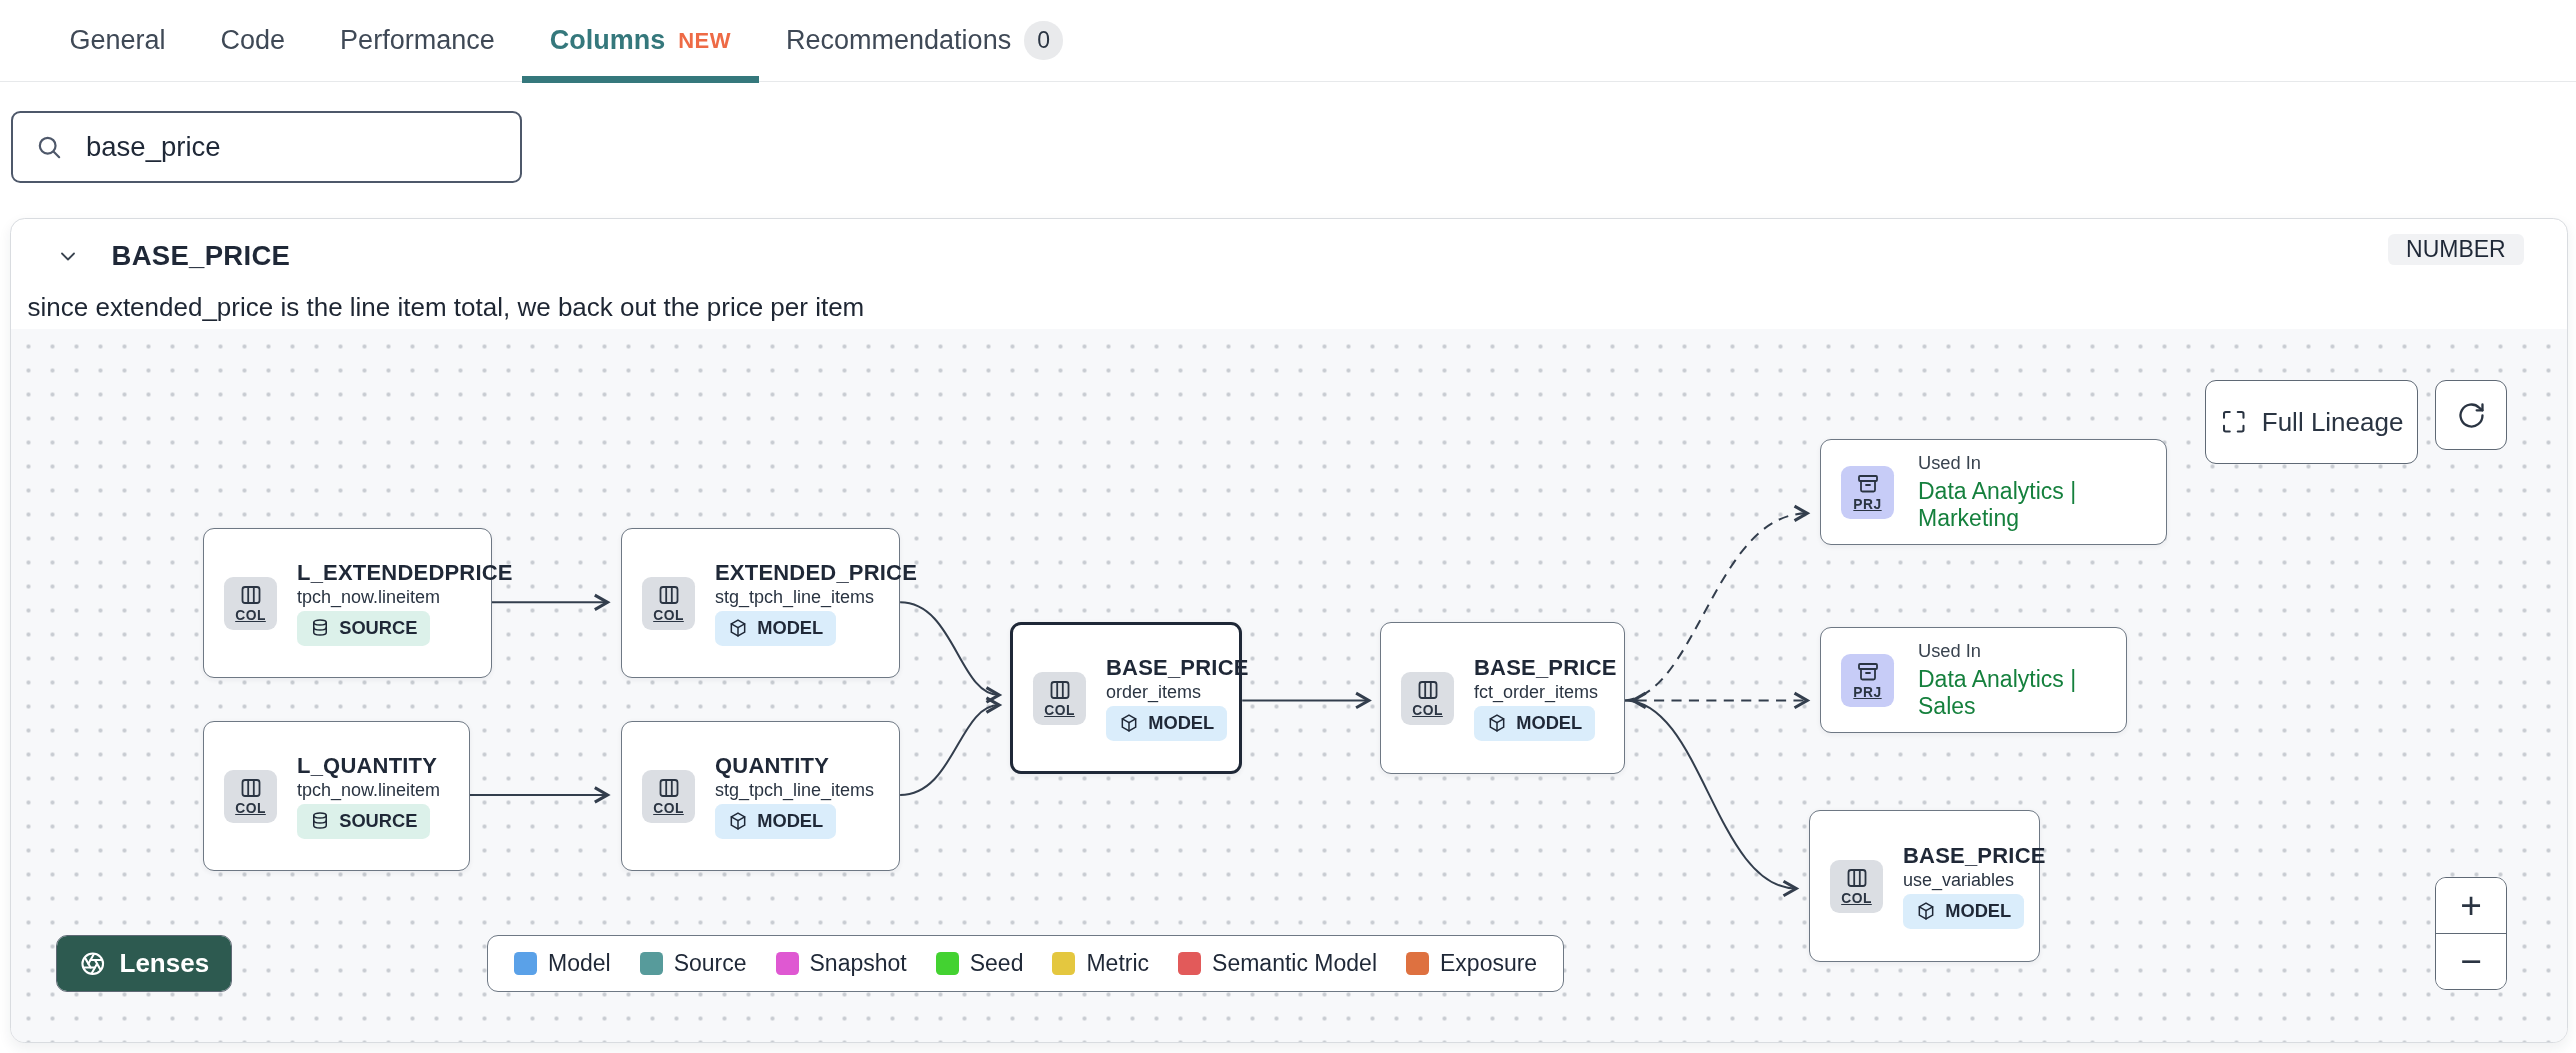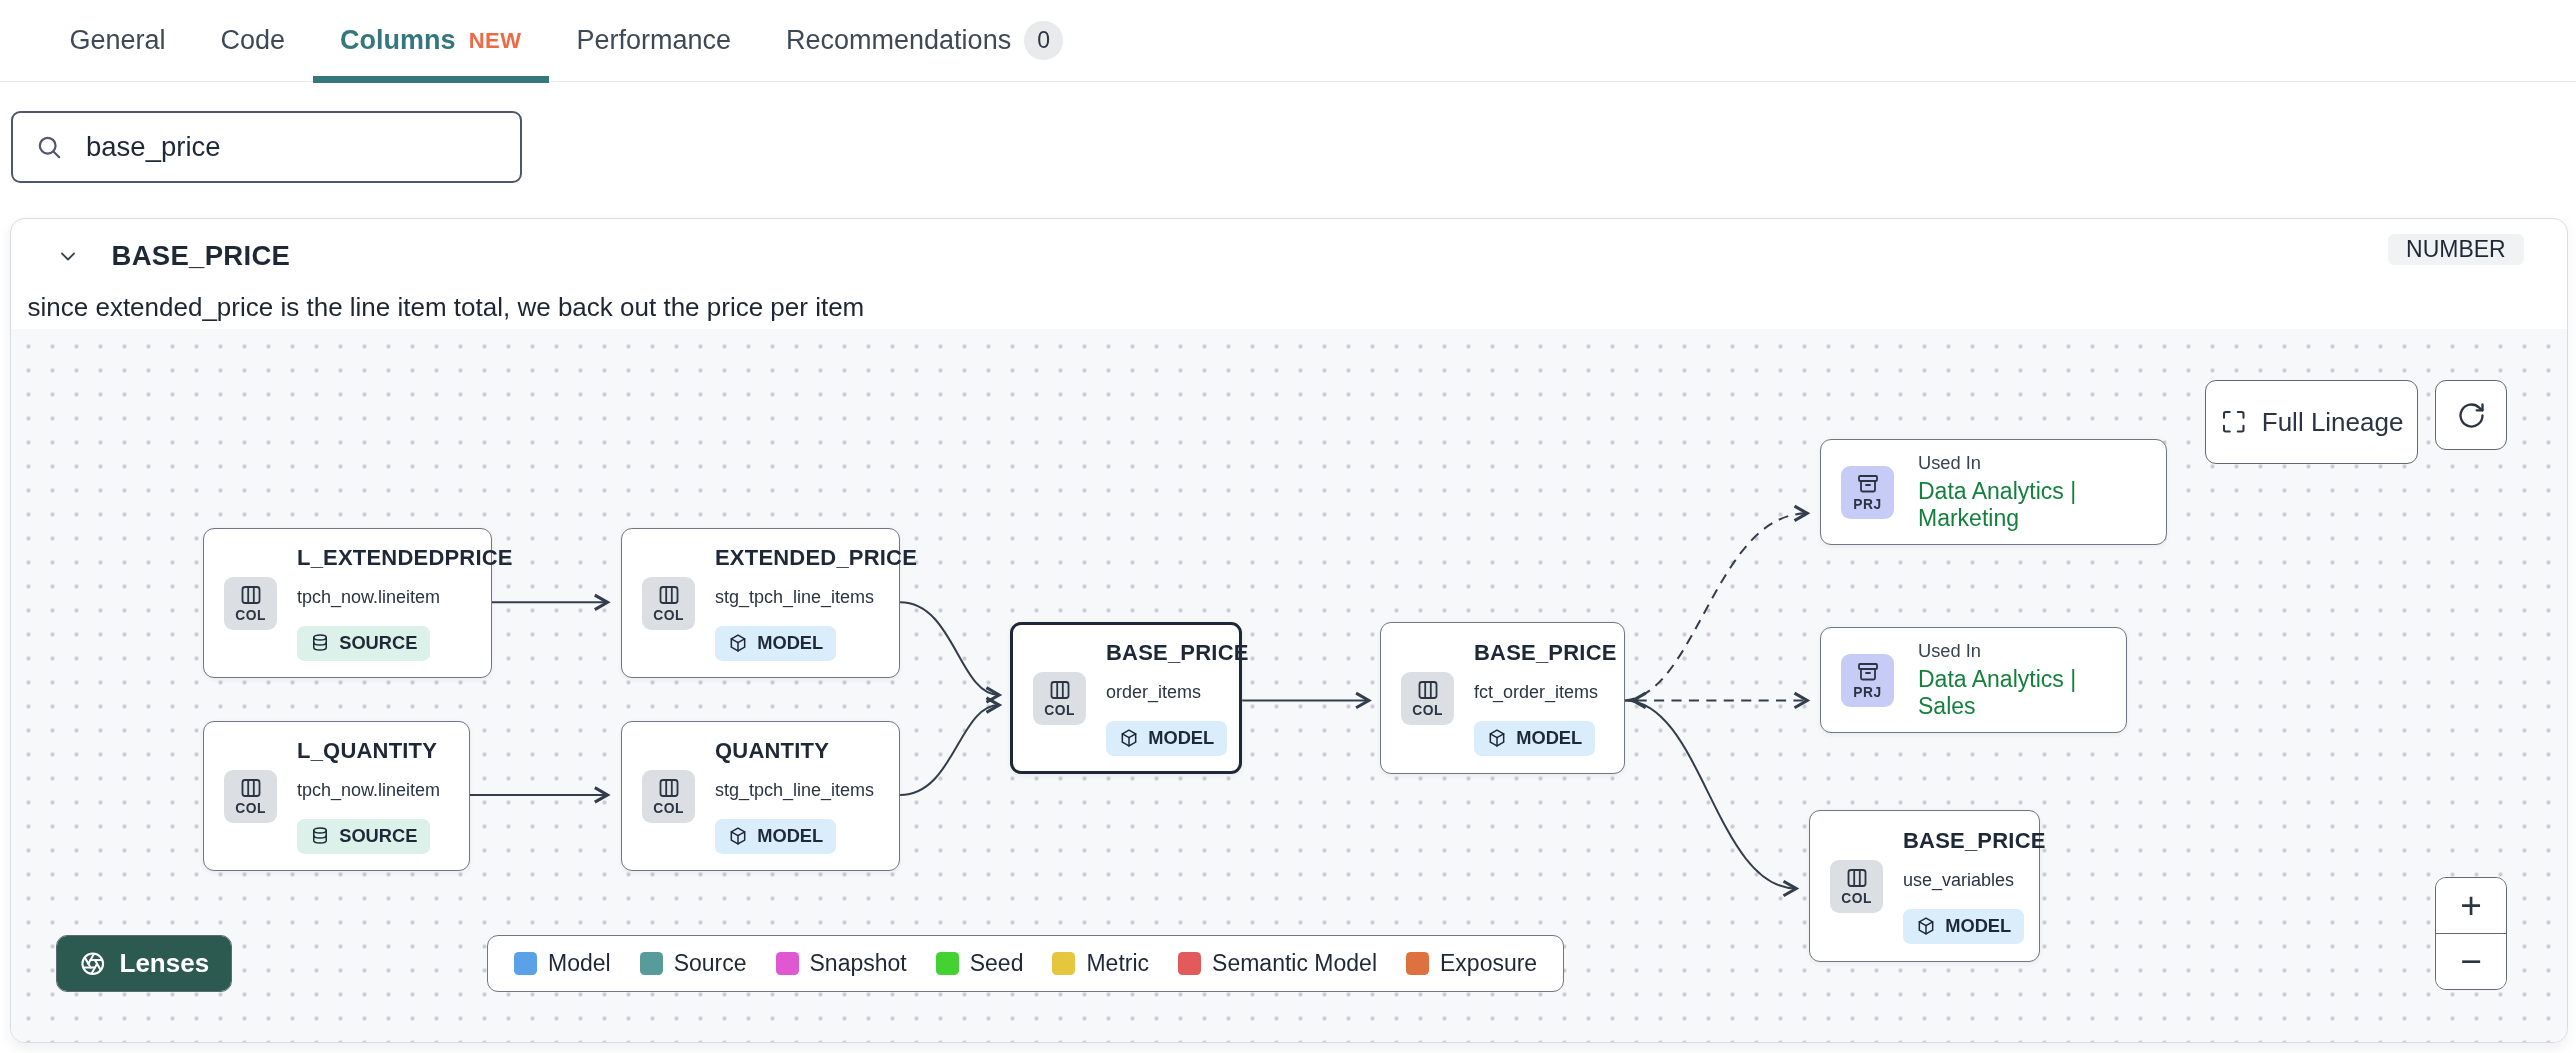--- a/index.html
+++ b/index.html
@@ -29,23 +29,23 @@
 
   
   .canvas{position:absolute;left:0;right:0;top:110px;bottom:0;background:#F7F8FA;background-image:radial-gradient(circle,#C8CCD2 1.8px,transparent 2.3px);background-size:24px 24px;background-position:5.5px 5.5px;}
   .edges{position:absolute;left:0;top:0;}
 
   
   .node{position:absolute;background:#fff;border:1.8px solid #6E7884;border-radius:11px;display:flex;align-items:center;gap:20px;padding:0 18.3px 0 20px;box-shadow:0 1.8px 5.5px rgba(30,40,55,.06);cursor:pointer;box-sizing:border-box;}
   .node.selected{border:3.7px solid #1F2837;}
   .tile{width:53px;height:53px;border-radius:9.2px;background:#DBDEE3;display:flex;flex-direction:column;align-items:center;justify-content:center;flex:none;color:#2A3442;}
   .tile .ic{width:24px;height:24px;}
-  .tile span{font-size:13.8px;font-weight:700;letter-spacing:0.5px;margin-top:0.9px;}
+  .tile span{font-size:13.8px;font-weight:700;letter-spacing:0.5px;margin-top:0.9px;text-decoration:underline;}
   .tile.prj{background:#C7CCF7;}
-  .ncol{display:flex;flex-direction:column;align-items:flex-start;gap:16px;}
+  .ncol{display:flex;flex-direction:column;align-items:flex-start;gap:1px;}
   .ntitle{font-size:22px;font-weight:700;color:#1F2837;letter-spacing:0.2px;}
   .nsub{font-size:18px;color:#2A3442;}
   .nbadge{display:inline-flex;align-items:center;gap:9.2px;padding:6.4px 13px;border-radius:7.3px;font-size:18.3px;font-weight:600;color:#1F2837;margin-top:1.8px;}
   .nbadge .ic{width:20px;height:20px;}
   .badge-source{background:#DCF1EA;}
   .badge-model{background:#DAEDFB;}
   .usedin-label{font-size:18.3px;color:#39434F;}
   .usedin-name{font-size:23px;color:#15803d;}
 
   
@@ -127,27 +127,27 @@
     </defs>
   </svg>
 
   <div class="tabbar">
     <div class="tab">
         <span>General</span>
       </div>
     <div class="tab">
         <span>Code</span>
       </div>
+    <div class="tab">
+        <span>Performance</span>
+      </div>
     <div class="tab active">
       <span>Columns</span>
       <span class="newbadge">NEW</span>
     </div>
-    <div class="tab">
-        <span>Performance</span>
-      </div>
     <div class="tab">
       <span>Recommendations</span>
       <span class="countbadge">0</span>
     </div>
   </div>
 
   <div class="search">
     <svg class="ic" width="29" height="29" viewBox="0 0 32 32">
         <use href="#i-search"></use>
       </svg>

